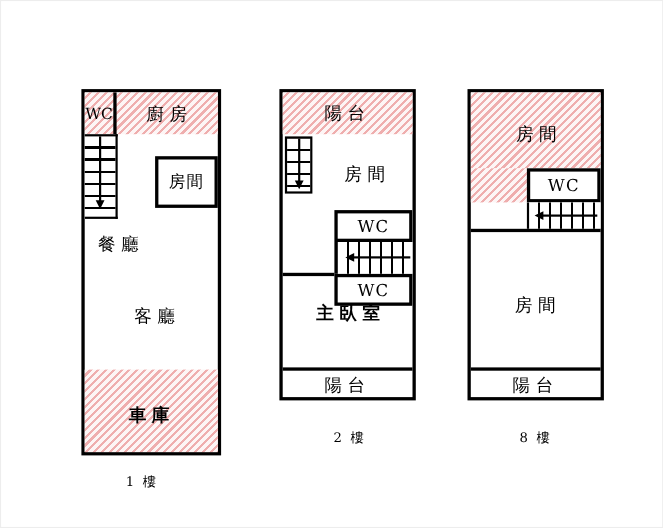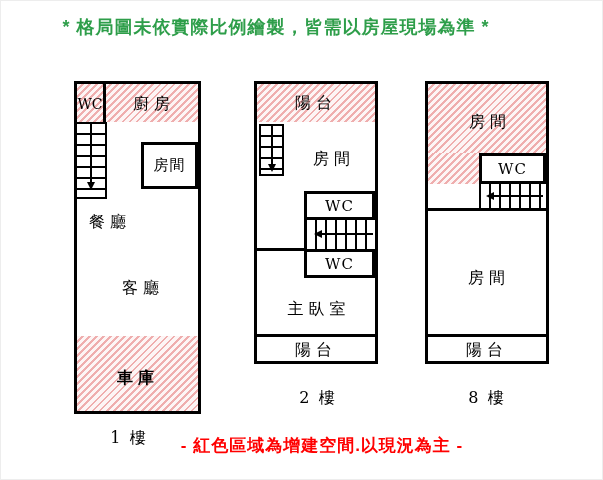--- a/index.html
+++ b/index.html
@@ -22,21 +22,21 @@
   .hatch{
     position:absolute;
     background:repeating-linear-gradient(135deg,#fdf5f5 0px,#fdf5f5 3px,#efaeae 3px,#efaeae 5px);
   }
   .room-label{
     position:absolute;transform:translate(-50%,-50%);white-space:nowrap;
     font-size:16px;letter-spacing:5px;line-height:1;
   }
   .floor-label{
     position:absolute;transform:translate(-50%,-50%);white-space:nowrap;
-    font-size:16px;letter-spacing:2px;
+    font-size:12px;letter-spacing:2px;
   }
   .room-box{
     position:absolute;border:3px solid #000;background:#fff;box-sizing:border-box;
     display:flex;align-items:center;justify-content:center;
   }
   .room-box span{font-size:15px;letter-spacing:4px;white-space:nowrap;}
   .wc-box span{letter-spacing:1px;font-size:15px;}
   .stairs{position:absolute;box-sizing:border-box;background-color:#fff;}
   .stairs.v{background-image:repeating-linear-gradient(to bottom,transparent 0px,transparent 9px,#000 9px,#000 11px);}
   .stairs.h{background-image:repeating-linear-gradient(to right,transparent 0px,transparent 8px,#000 8px,#000 10px);}
@@ -44,21 +44,20 @@
   .arrow-head{position:absolute;width:0;height:0;border-style:solid;}
   .arrow-head.down{border-left:4px solid transparent;border-right:4px solid transparent;border-top:8px solid #000;border-bottom:0;}
   .arrow-head.left{border-top:4px solid transparent;border-bottom:4px solid transparent;border-right:8px solid #000;border-left:0;}
   .line{position:absolute;background:#000;}
 </style>
 </head>
 <body>
 
 <div class="canvas">
 
-  <div class="title-text" style="left:275px;top:26px;">* 格局圖未依實際比例繪製，皆需以房屋現場為準 *</div>
 
   <div class="plan" style="left:73px;top:80px;width:127px;height:333px;">
 
     <div class="hatch" style="left:0;top:0;width:121px;height:38px;"></div>
     <div class="line" style="left:26px;top:0;width:3px;height:38px;"></div>
     <div class="room-label" style="left:13px;top:20px;font-size:14px;letter-spacing:0;">WC</div>
     <div class="room-label" style="left:77px;top:20px;">廚房</div>
 
     <div class="stairs v" style="left:0;top:38px;width:30px;height:77px;border:2px solid #000;border-left:none;">
       <div class="arrow-line" style="left:13px;top:0;width:2px;height:60px;"></div>
@@ -97,21 +96,21 @@
       <div class="arrow-line" style="left:14px;top:13px;width:52px;height:2px;"></div>
       <div class="arrow-head left" style="left:7px;top:10px;"></div>
     </div>
 
     <div class="room-box wc-box" style="left:47px;top:165px;width:71px;height:29px;">
       <span>WC</span>
     </div>
 
     <div class="line" style="left:0;top:164px;width:47px;height:3px;"></div>
 
-    <div class="room-label" style="left:62px;top:225px;">主臥室</div>
+    <div class="room-label" style="left:62px;top:201px;font-weight:bold;">主臥室</div>
 
     <div class="line" style="left:0;top:250px;width:118px;height:3px;"></div>
     <div class="room-label" style="left:59px;top:266px;">陽台</div>
   </div>
   <div class="floor-label" style="left:317px;top:397px;">2 樓</div>
 
   <div class="plan" style="left:424px;top:80px;width:124px;height:283px;">
 
     <div class="hatch" style="left:0;top:0;width:118px;height:69px;"></div>
     <div class="hatch" style="left:0;top:69px;width:51px;height:31px;"></div>
@@ -128,15 +127,14 @@
 
     <div class="line" style="left:0;top:124px;width:118px;height:3px;"></div>
 
     <div class="room-label" style="left:61px;top:194px;">房間</div>
 
     <div class="line" style="left:0;top:250px;width:118px;height:3px;"></div>
     <div class="room-label" style="left:59px;top:266px;">陽台</div>
   </div>
   <div class="floor-label" style="left:486px;top:397px;">8 樓</div>
 
-  <div class="note-text" style="left:321px;top:444px;">- 紅色區域為增建空間.以現況為主 -</div>
 
 </div>
 
 </body></html>

